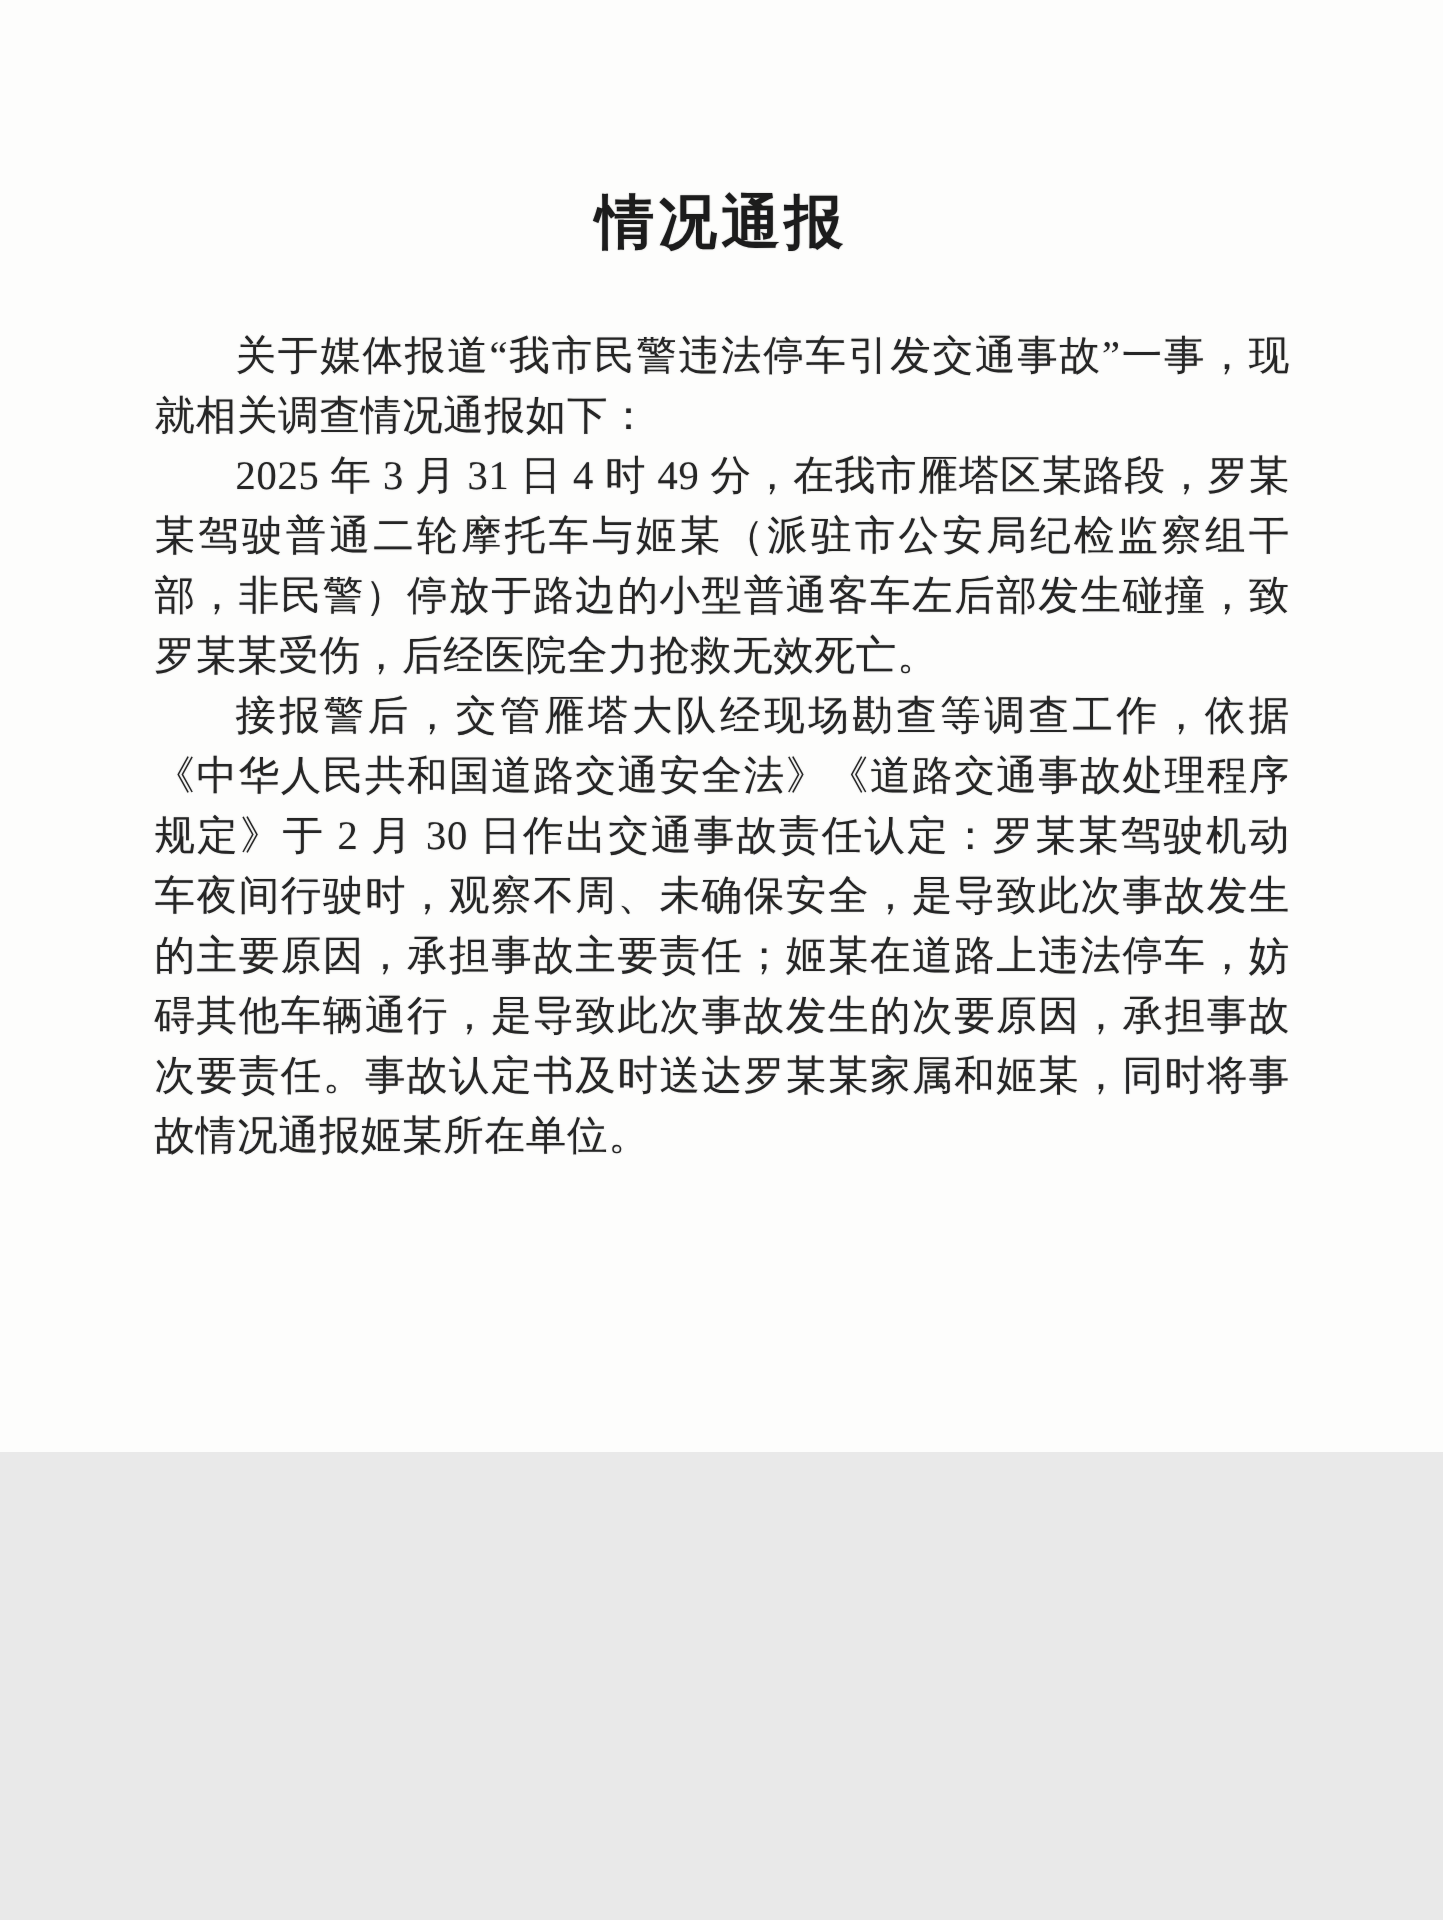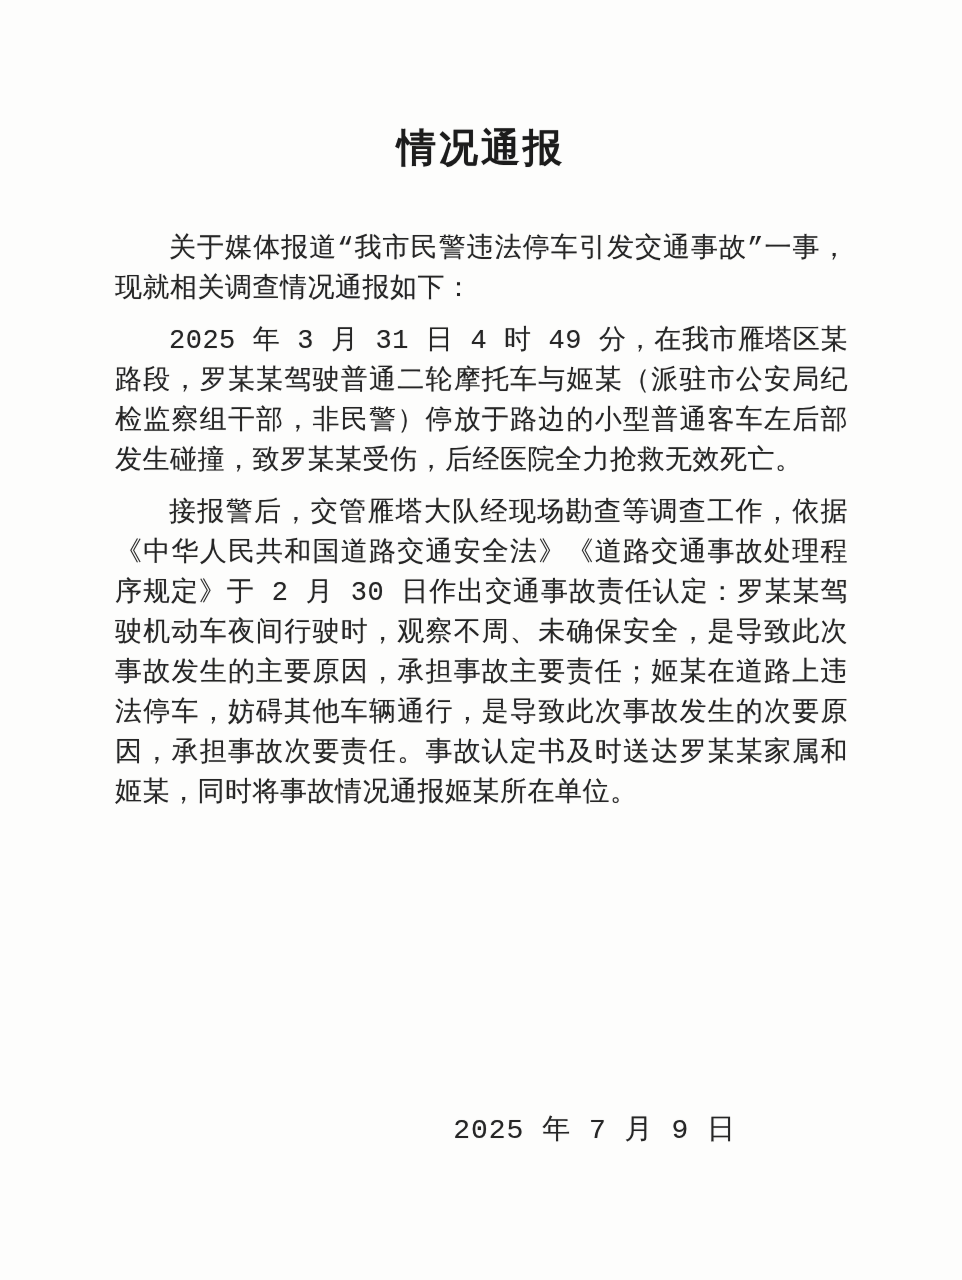--- a/index.html
+++ b/index.html
@@ -3,27 +3,27 @@
 <meta charset="utf-8">
 <style>
   html, body {
     margin: 0;
     padding: 0;
     background: #e9e9e9;
   }
   .page {
     position: relative;
     width: 962px;
-    height: 1280px;
+    height: 968px;
     margin: 0 auto;
     background:
       radial-gradient(ellipse 140% 120% at 50% 45%, rgba(255,255,255,0) 70%, rgba(0,0,0,0.035) 100%),
       #fdfdfc;
     color: #262626;
-    font-family: Liberation Mono, monospace;
+    font-family: Liberation Serif, serif;
     overflow: hidden;
   }
   .doc-title {
     position: absolute;
     top: 121px;
     left: 0;
     width: 100%;
     margin: 0;
     text-align: center;
     font-size: 39px;
@@ -38,21 +38,21 @@
     left: 103px;
     width: 757px;
     font-size: 27px;
     line-height: 40px;
     text-align: justify;
     text-justify: inter-character;
     letter-spacing: 0.5px;
     text-shadow: 0 0 1px rgba(40,40,40,0.35);
   }
   .doc-body p {
-    margin: 12px;
+    margin: 0;
     text-indent: 2em;
   }
   .sign-block {
     position: absolute;
     top: 1104px;
     left: 0;
     width: 962px;
     font-size: 28px;
     line-height: 40px;
     letter-spacing: 1px;

